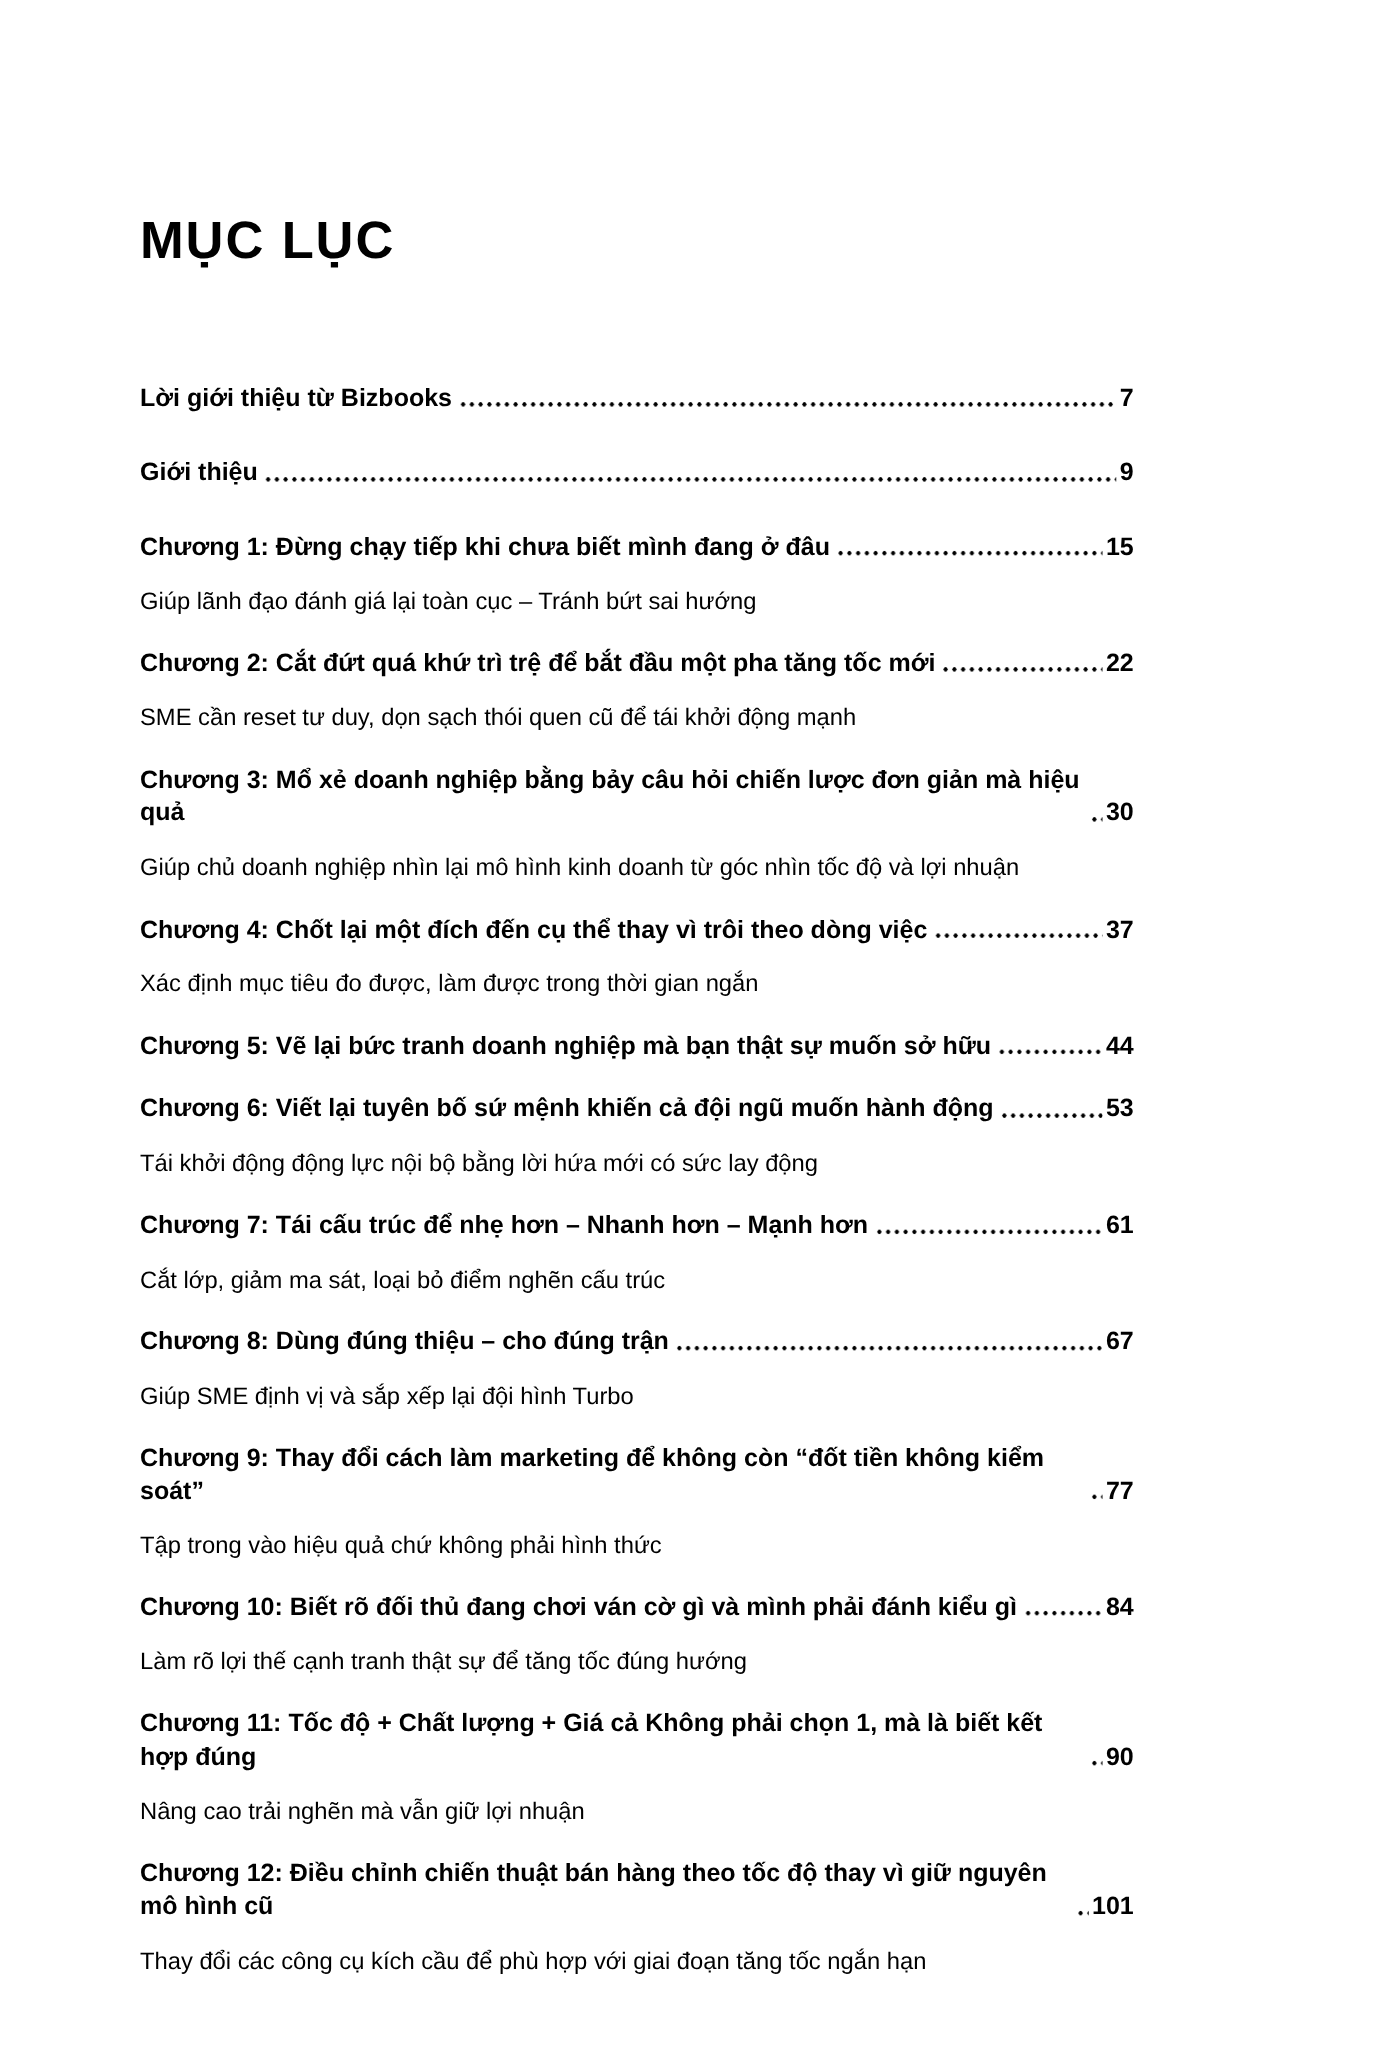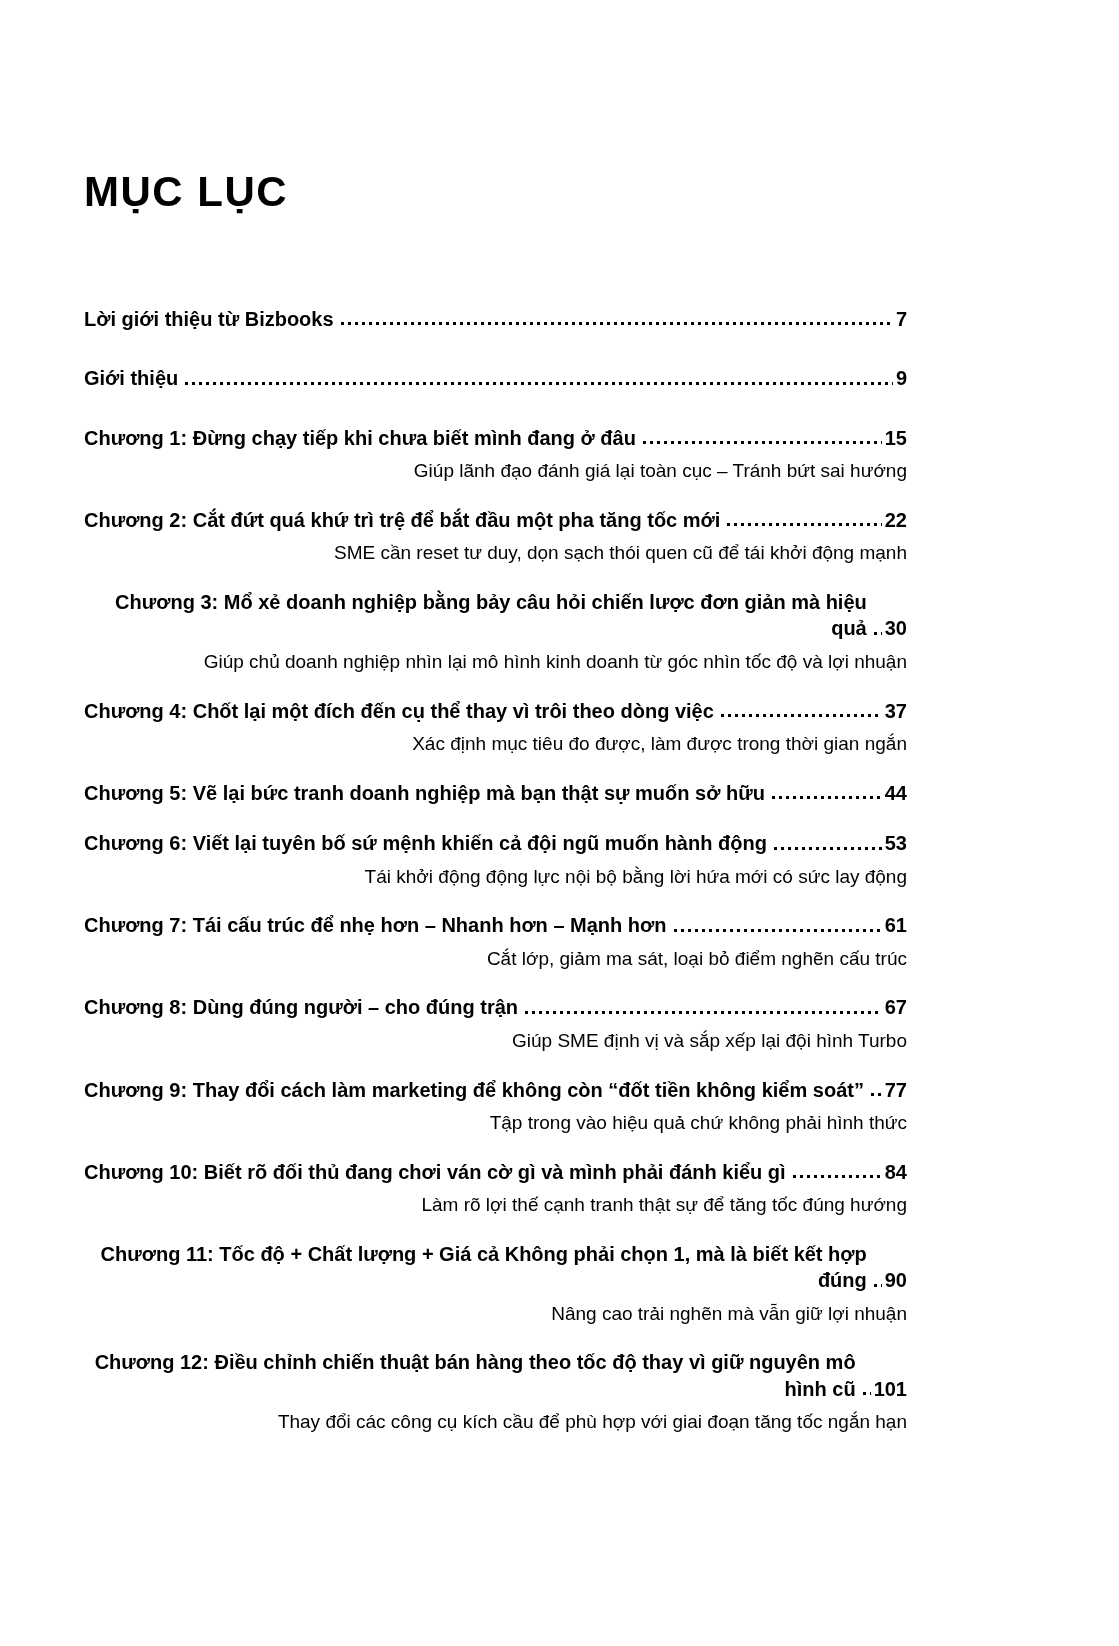--- a/index.html
+++ b/index.html
@@ -7,29 +7,29 @@
   body {
     width: 1119px;
     height: 1646px;
     font-family: "Liberation Sans", sans-serif;
     color: #000000;
     overflow: hidden;
   }
   .page {
     width: 1119px;
     height: 1646px;
-    padding: 168px 212px 40px 84px;
+    padding: 168px 212px 40px 112px;
   }
   .doc-title {
     font-size: 42px;
     font-weight: 800;
     letter-spacing: 1.5px;
     margin-bottom: 90px;
   }
-  .toc-list { width: 100%; text-align: right; }
+  .toc-list { width: 100%; }
   .entry { margin-bottom: 24px; }
   .entry.no-sub { margin-bottom: 33px; }
   .entry-line {
     display: flex;
     align-items: flex-end;
     font-weight: 700;
     font-size: 20px;
     line-height: 1.32;
   }
   .entry-title { flex: 0 1 auto; min-width: 0; }
@@ -37,21 +37,21 @@
     flex: 1 0 10px;
     height: 5px;
     margin: 0 3px 6px 5px;
     background-image: radial-gradient(circle, #000 1.5px, transparent 1.8px);
     background-size: 7px 5px;
     background-repeat: repeat-x;
     background-position: left bottom;
   }
   .entry-page { flex: none; font-weight: 700; }
   .entry-subtitle {
-    margin-top: 8px;
+    margin-top: 19px;
     font-size: 19px;
     font-weight: 400;
     line-height: 1.25;
   }
 </style>
 </head>
 <body>
 
 <div class="page">
   <h1 class="doc-title">MỤC LỤC</h1>
@@ -131,21 +131,21 @@
     <div class="entry-line">
       <span class="entry-title">Chương 7: Tái cấu trúc để nhẹ hơn – Nhanh hơn – Mạnh hơn</span>
       <span class="leader"></span>
       <span class="entry-page">61</span>
     </div>
     <div class="entry-subtitle">Cắt lớp, giảm ma sát, loại bỏ điểm nghẽn cấu trúc</div>
   </div>
 
   <div class="entry">
     <div class="entry-line">
-      <span class="entry-title">Chương 8: Dùng đúng người – cho đúng trận</span>
+      <span class="entry-title">Chương 8: Dùng đúng thiệu – cho đúng trận</span>
       <span class="leader"></span>
       <span class="entry-page">67</span>
     </div>
     <div class="entry-subtitle">Giúp SME định vị và sắp xếp lại đội hình Turbo</div>
   </div>
 
   <div class="entry">
     <div class="entry-line">
       <span class="entry-title">Chương 9: Thay đổi cách làm marketing để không còn “đốt tiền không kiểm soát”</span>
       <span class="leader"></span>

